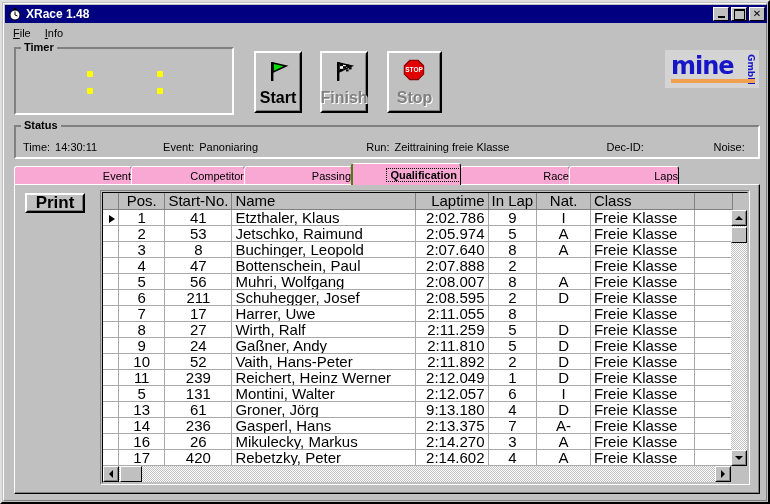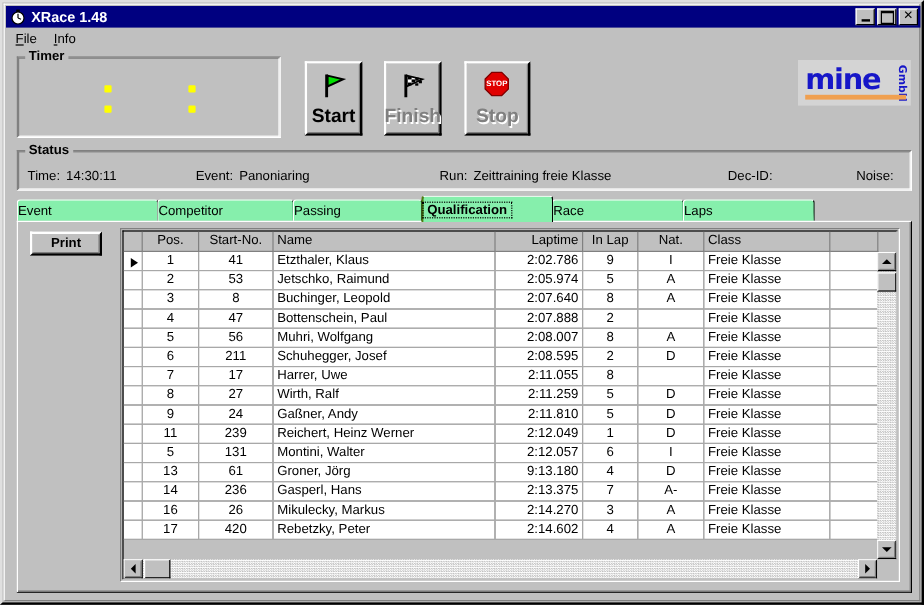--- a/index.html
+++ b/index.html
@@ -126,27 +126,28 @@
     display:flex;align-items:center;font-size:11px;color:#000;white-space:nowrap;
   }
   .st-label{margin-right:5px;}
   .st-value{margin-right:0px;}
 
   
   #tabstrip{
     position:absolute;left:12px;top:161px;width:746px;height:22px;
   }
   .tab{
-    position:absolute;top:3px;height:19px;background:#86efac;
+    position:absolute;top:3px;height:19px;background:#f9a8d4;
     border-top:1px solid #fff;border-left:1px solid #fff;
     border-right:1px solid #000;
     box-sizing:border-box;
-    display:flex;align-items:center;justify-content:flex-start;
+    display:flex;align-items:center;justify-content:flex-end;
     font-size:11px;color:#000;cursor:default;
     border-radius:3px 3px 0 0;
+    padding-left:12px;
   }
   .tab.sel{
     top:0;height:22px;border-bottom:none;z-index:5;
     border-left:2px solid #4d7c0f;border-top:1px solid #fff;border-right:1px solid #000;
   }
   .tab .tlabel{position:relative;}
   .tab.sel .tlabel{
     outline:1px dotted #000;padding:0 3px;font-weight:bold;
   }
   
@@ -158,38 +159,38 @@
     box-sizing:border-box;
   }
   #tabpage-in{
     position:absolute;left:0;top:0;right:0;bottom:0;
     border-right:1px solid #808080;border-bottom:1px solid #808080;
     box-sizing:border-box;pointer-events:none;
   }
   #btn-print{
     left:10px;top:8px;width:60px;height:20px;
   }
-  #btn-print .blabel{margin-top:0;font-size:11px;}
+  #btn-print .blabel{margin-top:0;font-size:17px;}
 
   
   #grid{
     position:absolute;left:85px;top:5px;width:650px;height:295px;
     background:#c0c0c0;
     border-top:1px solid #808080;border-left:1px solid #808080;
     border-right:1px solid #fff;border-bottom:1px solid #fff;
     box-sizing:border-box;
     overflow:hidden;
   }
   #grid-in{
     position:absolute;left:1px;top:1px;right:1px;bottom:1px;
     border-top:1px solid #000;border-left:1px solid #000;
     border-right:1px solid #c0c0c0;border-bottom:1px solid #c0c0c0;
     box-sizing:border-box;overflow:hidden;background:#c0c0c0;
   }
-  table.dg{border-collapse:collapse;table-layout:fixed;font-size:11px;}
+  table.dg{border-collapse:collapse;table-layout:fixed;font-size:15px;}
   table.dg th, table.dg td{
     padding:0 3px;height:16px;line-height:15px;
     box-sizing:border-box;white-space:nowrap;overflow:hidden;
     font-weight:normal;
   }
   table.dg th{
     background:#c0c0c0;color:#000;text-align:left;
     border-right:1px solid #808080;
     border-bottom:1px solid #808080;
   }
@@ -496,20 +497,31 @@
                   <td class="c">24</td>
                   <td>Gaßner, Andy</td>
                   <td class="r">2:11.810</td>
                   <td class="c">5</td>
                   <td class="c">D</td>
                   <td>Freie Klasse</td>
                   <td></td>
                 </tr>
                 <tr>
                   <td class="rowhdr"></td>
+                  <td class="c">10</td>
+                  <td class="c">52</td>
+                  <td>Vaith, Hans-Peter</td>
+                  <td class="r">2:11.892</td>
+                  <td class="c">2</td>
+                  <td class="c">D</td>
+                  <td>Freie Klasse</td>
+                  <td></td>
+                </tr>
+                <tr>
+                  <td class="rowhdr"></td>
                   <td class="c">11</td>
                   <td class="c">239</td>
                   <td>Reichert, Heinz Werner</td>
                   <td class="r">2:12.049</td>
                   <td class="c">1</td>
                   <td class="c">D</td>
                   <td>Freie Klasse</td>
                   <td></td>
                 </tr>
                 <tr>

